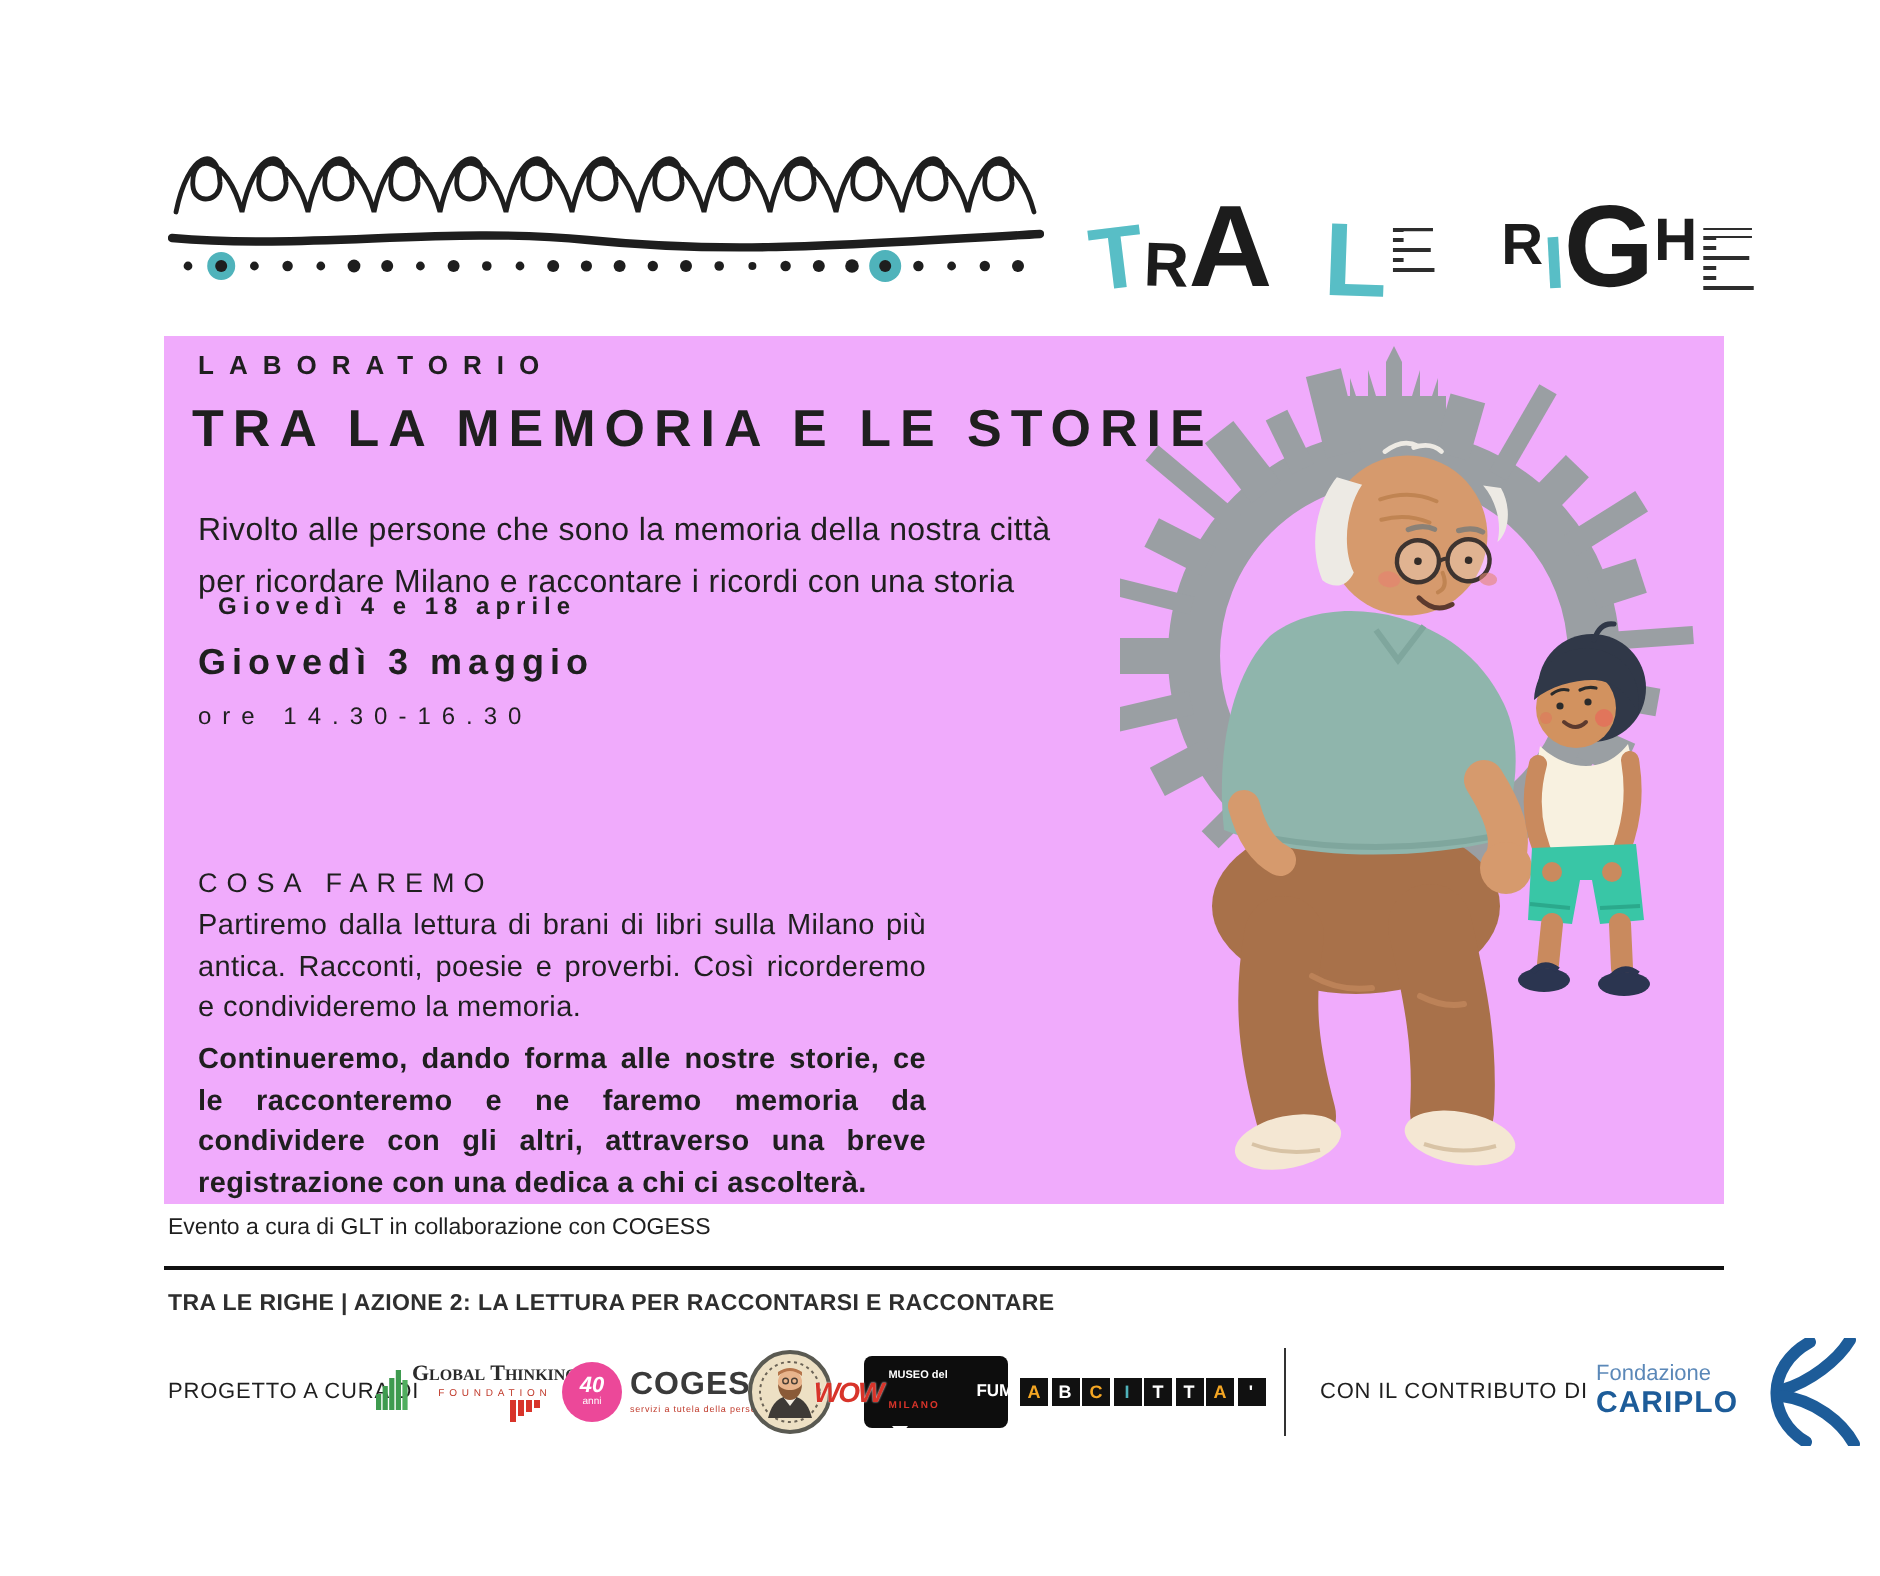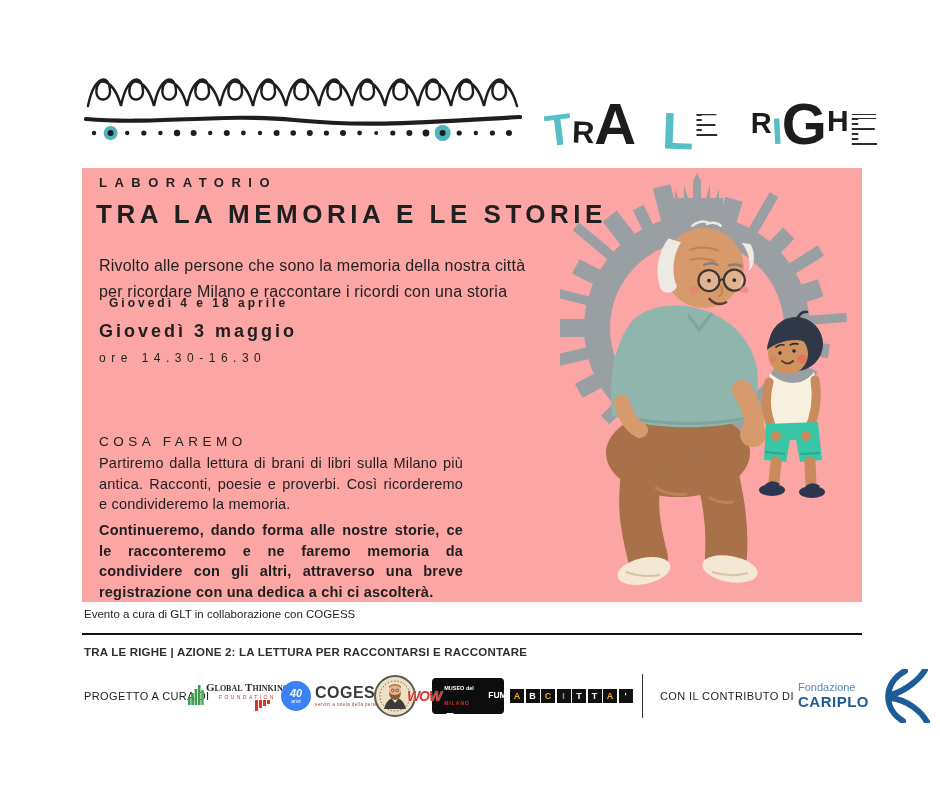--- a/index.html
+++ b/index.html
@@ -24,21 +24,21 @@
   .t4 { font-size:52px; margin-left:26px; transform:translateY(5px) rotate(2deg); }
   .t5 { font-size:37px; transform:translateY(-9px); }
   .t6 { font-size:29px; margin-left:32px; transform:translateY(-14px); }
   .t7 { font-size:37px; transform:translateY(-2px) rotate(-3deg); }
   .t8 { font-size:58px; }
   .t9 { font-size:30px; transform:translateY(-16px); }
   .t10 { font-size:45px; }
 
   
   .panel { position:absolute; left:82px; top:168px; width:780px; height:434px;
-    background:#fca5a5; }
+    background:#f0abfc; }
   .panel-illustration { position:absolute; right:0; top:0; width:302px; height:434px; }
   .ptext { position:absolute; z-index:2; color:#1f1f1f; }
   .kicker { left:17px; top:7px; font-size:13px; font-weight:700; letter-spacing:7.5px; }
   .title { left:14px; top:31px; font-size:26px; font-weight:800; letter-spacing:4.5px; }
   .intro { left:17px; top:85px; font-size:16px; line-height:1.6; letter-spacing:0.2px; }
   .date1 { left:27px; top:128px; font-size:12px; font-weight:700; letter-spacing:3px; }
   .date2 { left:17px; top:153px; font-size:18px; font-weight:700; letter-spacing:3px; }
   .time  { left:17px; top:183px; font-size:12px; letter-spacing:5.5px; }
   .venue { left:17px; top:212px; font-size:15px; letter-spacing:1.8px; line-height:1.55; }
   .what-h { left:17px; top:266px; font-size:13.5px; letter-spacing:4.5px; font-weight:500; }
@@ -67,21 +67,21 @@
 
   
   .gtf { display:flex; align-items:flex-start; gap:2px; }
   .gtf-text { display:flex; flex-direction:column; align-items:center; }
   .gtf-name { font-family:"Liberation Serif", serif; font-variant:small-caps;
     font-size:11px; font-weight:700; color:#2b2b2b; white-space:nowrap; }
   .gtf-sub { font-size:5px; letter-spacing:2.4px; color:#C03A2B; margin-top:1px; }
 
   
   .cogess { display:flex; align-items:center; gap:4px; }
-  .cg-circle { width:30px; height:30px; border-radius:50%; background:#3b82f6;
+  .cg-circle { width:30px; height:30px; border-radius:50%; background:#ec4899;
     color:#fff; display:flex; flex-direction:column; align-items:center; justify-content:center;
     line-height:1; }
   .cg-40 { font-size:11px; font-weight:700; font-style:italic; }
   .cg-anni { font-size:5px; }
   .cg-col { display:flex; flex-direction:column; line-height:1; }
   .cg-name { font-size:16px; font-weight:800; color:#3a3a3a; letter-spacing:0.5px; }
   .cg-tag { font-size:4.5px; color:#C03A2B; margin-top:1.5px; letter-spacing:0.4px; }
   .cg-scs { font-size:5px; color:#888; }
 
   

